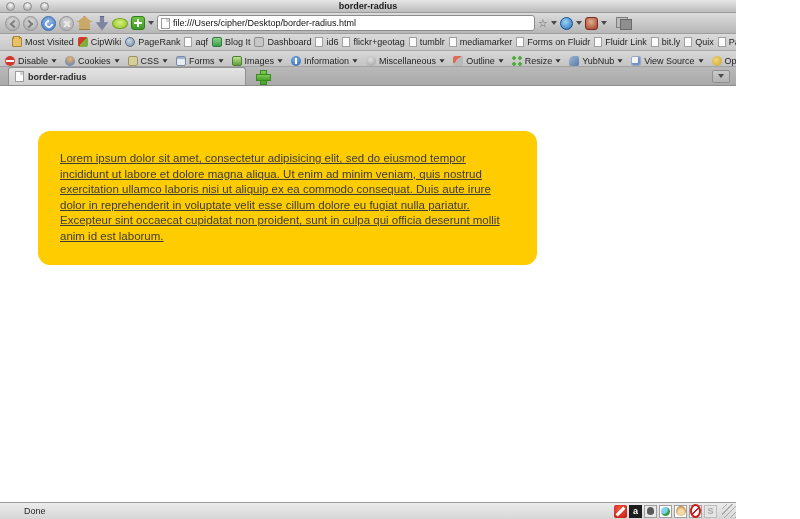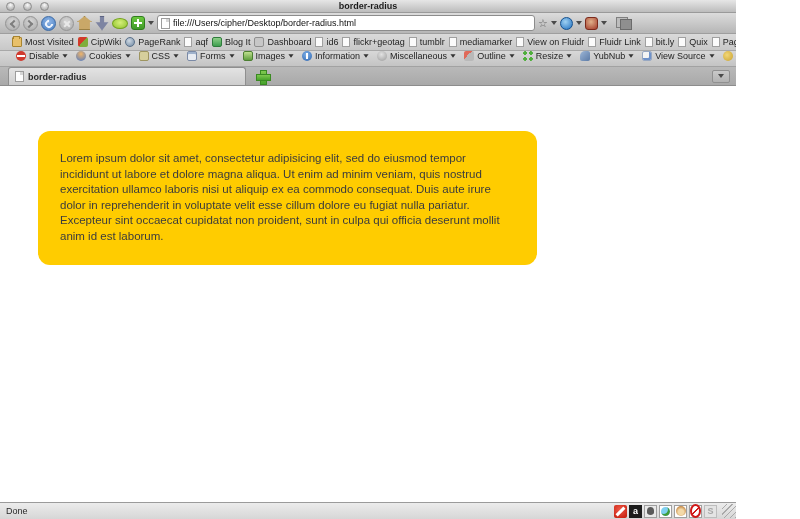--- a/index.html
+++ b/index.html
@@ -53,21 +53,21 @@
   .bmi { width:10px; height:10px; flex:0 0 auto; }
   .bmi-folder { background:#e8c06a; border:1px solid #a8842f; border-radius:1px; position:relative; }
   .bmi-folder::before { content:''; position:absolute; left:0; top:-2px; width:5px; height:2px; background:#e8c06a; border:1px solid #a8842f; border-bottom:none; }
   .bmi-cipwiki { background:linear-gradient(135deg,#d23b2a 50%,#7fae3c 50%); border-radius:2px; }
   .bmi-roundcube { background:radial-gradient(circle at 40% 35%, #cfd9e4, #6e87a0); border-radius:50%; border:1px solid #5a7089; }
   .bmi-blogit { background:linear-gradient(#8fd08a,#3e9e4f); border:1px solid #2f7c3c; border-radius:2px; }
   .bmi-dash { background:#c7c7c7; border:1px solid #8f8f8f; border-radius:2px; }
   .bmi-page { width:8px; height:10px; background:#fbfbfb; border:1px solid #a0a0a0; }
 
   
-  .wdbar { height:16px; flex:0 0 16px; background:linear-gradient(#d8d8d8,#c4c4c4); border-bottom:1px solid #a2a2a2; display:flex; align-items:flex-start; padding:0 16px; gap:8px; font-size:9px; color:#1e1e1e; white-space:nowrap; overflow:hidden; }
+  .wdbar { height:16px; flex:0 0 16px; background:linear-gradient(#d8d8d8,#c4c4c4); border-bottom:1px solid #a2a2a2; display:flex; align-items:flex-end; padding:0 5px; gap:8px; font-size:9px; color:#1e1e1e; white-space:nowrap; overflow:hidden; }
   .wd { display:flex; align-items:center; gap:3px; }
   .wd .caret { border-top-color:#333; transform:scale(.85); }
   .wdi { width:10px; height:10px; border-radius:2px; flex:0 0 auto; }
   .wdi-disable { background:#d03a2e; border-radius:50%; position:relative; }
   .wdi-disable::after { content:''; position:absolute; left:1px; top:4px; width:8px; height:2px; background:#fff; }
   .wdi-cookies { background:radial-gradient(circle at 50% 30%, #f0b468, #4a79c9); border-radius:50%; }
   .wdi-css { background:#d6cf9c; border:1px solid #9e9560; }
   .wdi-forms { background:#e8ecf2; border:1px solid #7b8aa6; box-shadow:inset 0 2px 0 #9fb2cc; }
   .wdi-images { background:linear-gradient(#bfe08f,#5f9e3e); border:1px solid #4c7f31; }
   .wdi-info { background:radial-gradient(circle at 45% 35%, #7fb1e8, #2b62ad); border-radius:50%; position:relative; }
@@ -89,24 +89,24 @@
   .tabbar { height:19px; flex:0 0 19px; background:linear-gradient(#b9b9b9,#a9a9a9); border-bottom:1px solid #8d8d8d; display:flex; align-items:flex-end; }
   .tab { width:238px; height:18px; margin-left:8px; background:linear-gradient(#e3e3e3,#cecece); border:1px solid #8f8f8f; border-bottom:none; border-radius:3px 3px 0 0; display:flex; align-items:center; gap:4px; padding:0 6px; font-size:9px; font-weight:bold; color:#2b2b2b; }
   .newtab { align-self:center; margin-left:10px; width:13px; height:13px; position:relative; }
   .newtab::before, .newtab::after { content:''; position:absolute; background:linear-gradient(#7ec94f,#47a32b); border:1px solid #3a8a22; }
   .newtab::before { left:4px; top:0; width:5px; height:13px; }
   .newtab::after { left:0; top:4px; width:13px; height:5px; }
   .tablist { margin-left:auto; align-self:center; margin-right:6px; width:18px; height:13px; background:linear-gradient(#c9c9c9,#b2b2b2); border:1px solid #909090; border-radius:2px; display:flex; align-items:center; justify-content:center; }
 
   
   .content { flex:1 1 auto; background:#ffffff; position:relative; }
-  .lorem-box { position:absolute; left:38px; top:45px; width:499px; border-radius:12px; padding:20px 22px; font-size:11.5px; line-height:15.6px; color:#3c3c3c; }
-
-  
-  .statusbar { height:17px; flex:0 0 17px; background:linear-gradient(#ececec,#d6d6d6); border-top:1px solid #9b9b9b; display:flex; align-items:center; padding:0 0 0 6px; font-size:9px; color:#2a2a2a; }
+  .lorem-box { position:absolute; left:38px; top:45px; width:499px; border-radius:12px; padding:20px 22px; font-size:11.5px; line-height:15.6px; color:#3c3c3c;text-decoration:underline; }
+
+  
+  .statusbar { height:17px; flex:0 0 17px; background:linear-gradient(#ececec,#d6d6d6); border-top:1px solid #9b9b9b; display:flex; align-items:center; padding:0 0 0 24px; font-size:9px; color:#2a2a2a; }
   .st-icons { margin-left:auto; display:flex; align-items:center; gap:2px; }
   .sti { width:13px; height:13px; border:1px solid #aaa; background:#f4f4f4; display:flex; align-items:center; justify-content:center; position:relative; }
   .sti-adblock { background:radial-gradient(circle at 45% 35%, #ef5a4a, #c21807); border-radius:2px; border:none; }
   .sti-adblock::after { content:''; position:absolute; left:1px; top:5px; width:11px; height:3px; background:#fff; transform:rotate(-45deg); }
   .sti-a { background:#1c1c1c; color:#fff; font-size:9px; font-weight:bold; border:none; }
   .sti-bug { background:#e8e8e8; border:1px solid #9f9f9f; }
   .sti-bug::after { content:''; width:7px; height:8px; background:#5a5a5a; border-radius:50%; box-shadow:-2px 1px 0 -2px #5a5a5a, 2px 1px 0 -2px #5a5a5a; }
   .sti-globe { background:#fff; border:1px solid #9f9f9f; }
   .sti-globe::after { content:''; width:9px; height:9px; border-radius:50%; background:radial-gradient(circle at 35% 35%, #7fd0f0 40%, #1f6fc0 75%), #1f6fc0; box-shadow:inset -2px -2px 0 #3f9e3a; }
   .sti-monkey { background:#fff; border:1px solid #9f9f9f; }
@@ -197,21 +197,21 @@
     <span class="bm">
         <span class="bmi bmi-page"></span>
         <span>tumblr</span>
       </span>
     <span class="bm">
         <span class="bmi bmi-page"></span>
         <span>mediamarker</span>
       </span>
     <span class="bm">
         <span class="bmi bmi-page"></span>
-        <span>View on Fluidr</span>
+        <span>Forms on Fluidr</span>
       </span>
     <span class="bm">
         <span class="bmi bmi-page"></span>
         <span>Fluidr Link</span>
       </span>
     <span class="bm">
         <span class="bmi bmi-page"></span>
         <span>bit.ly</span>
       </span>
     <span class="bm">

